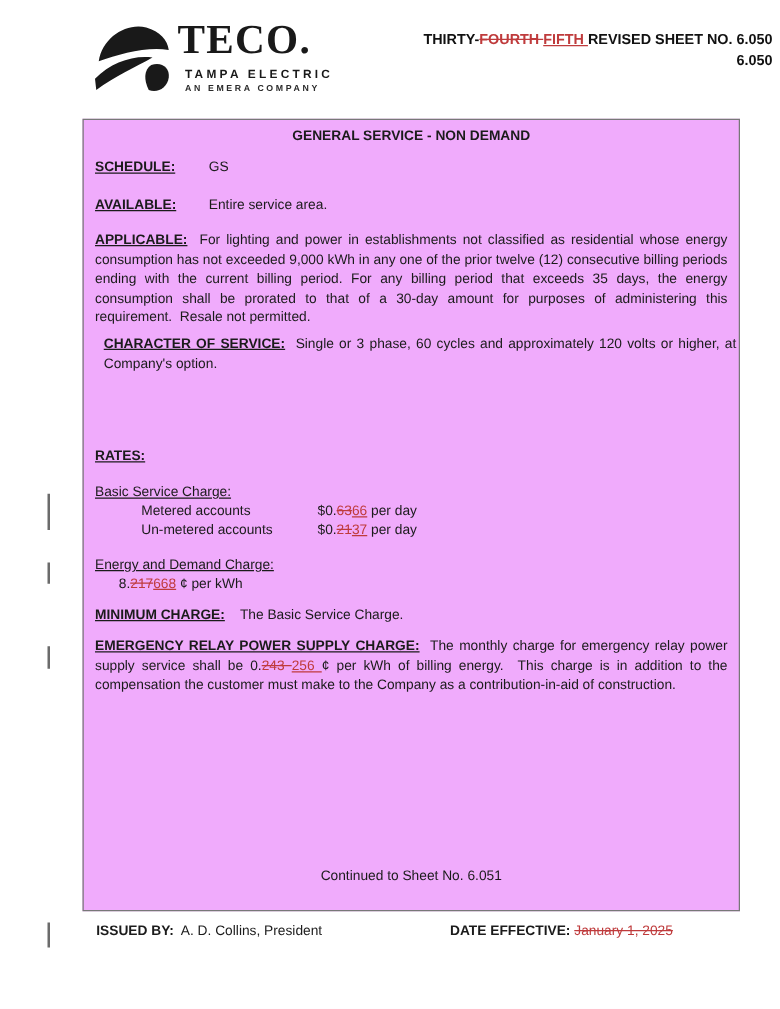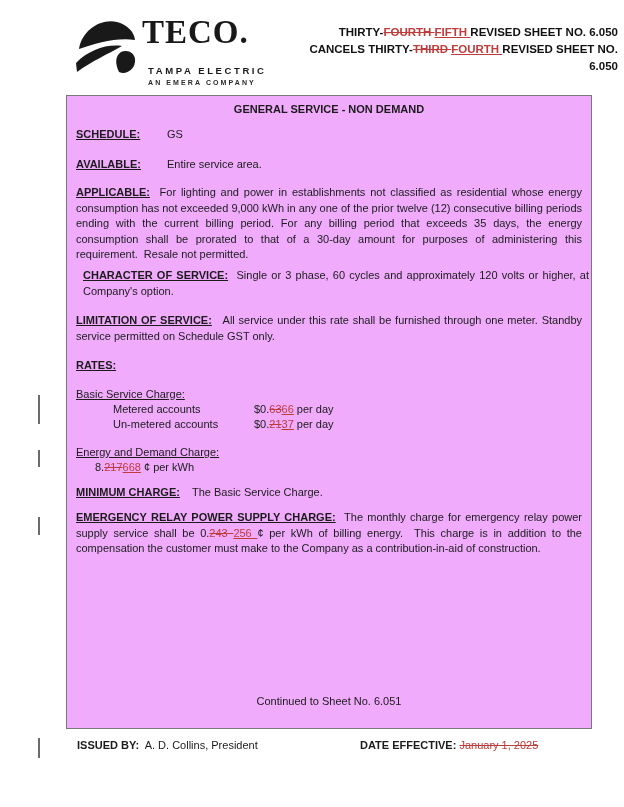--- a/index.html
+++ b/index.html
@@ -13,21 +13,21 @@
   }
   
   .logo{position:absolute;left:76px;top:16px;display:flex;align-items:flex-start;}
   .logo svg{display:block;}
   .logo-text{margin-left:4px;}
   .logo-name{
     font-family:"Liberation Serif", serif;
     font-weight:bold;font-size:33px;line-height:33px;letter-spacing:1px;color:#191919;
   }
   .logo-sub{
-    font-weight:bold;font-size:9.5px;letter-spacing:2.6px;color:#191919;margin-top:16px;margin-left:6px;
+    font-weight:bold;font-size:9.5px;letter-spacing:2.6px;color:#191919;margin-top:5px;margin-left:6px;
   }
   .logo-tag{
     font-weight:bold;font-size:7px;letter-spacing:2.1px;color:#2a2a2a;margin-top:3px;margin-left:6px;
   }
   .rev-block{
     position:absolute;top:24px;right:6px;width:370px;
     text-align:right;font-weight:bold;font-size:11.5px;line-height:17px;color:#111;
   }
   
   .old{color:var(--red);text-decoration:line-through;}
@@ -68,37 +68,35 @@
     </span>
     <div class="logo-text">
       <div class="logo-name">TECO.</div>
       <div class="logo-sub">TAMPA ELECTRIC</div>
       <div class="logo-tag">AN EMERA COMPANY</div>
     </div>
   </div>
 
   <div class="rev-block">
     <div><span>THIRTY-</span><span class="old">FOURTH </span><span class="new">FIFTH </span><span>REVISED SHEET NO. 6.050</span></div>
-    <div><span>CANCELS THIRTY-</span><span class="old">THIRD </span><span class="new">FOURTH </span><span>REVISED SHEET NO.</span></div>
     <div>6.050</div>
   </div>
 
   <div class="box">
 
     <div class="abs title">GENERAL SERVICE - NON DEMAND</div>
 
     <div class="abs" style="left:9px;top:31px;"><span class="field-lbl"><span>SCHEDULE:</span></span><span>GS</span></div>
 
     <div class="abs" style="left:9px;top:61px;"><span class="field-lbl"><span>AVAILABLE:</span></span><span>Entire service area.</span></div>
 
     <div class="abs para" style="left:9px;top:89px;"><span class="lbl">APPLICABLE:</span><span>  For lighting and power in establishments not classified as residential whose energy consumption has not exceeded 9,000 kWh in any one of the prior twelve (12) consecutive billing periods ending with the current billing period. For any billing period that exceeds 35 days, the energy consumption shall be prorated to that of a 30-day amount for purposes of administering this requirement.  Resale not permitted.</span></div>
 
     <div class="abs para" style="left:16px;top:172px;"><span class="lbl">CHARACTER OF SERVICE:</span><span>  Single or 3 phase, 60 cycles and approximately 120 volts or higher, at Company's option.</span></div>
 
-    <div class="abs para" style="left:9px;top:217px;"><span class="lbl">LIMITATION OF SERVICE:</span><span>   All service under this rate shall be furnished through one meter. Standby service permitted on Schedule GST only.</span></div>
 
     <div class="abs" style="left:9px;top:262px;"><span class="lbl">RATES:</span></div>
 
     <div class="abs" style="left:9px;top:291px;"><span class="ulbl">Basic Service Charge:</span></div>
 
     <div class="abs rate-row" style="left:46px;top:306px;"><span class="rate-name">Metered accounts</span><span><span>$0.</span><span class="old">63</span><span class="new">66</span><span> per day</span></span></div>
 
     <div class="abs rate-row" style="left:46px;top:321px;"><span class="rate-name">Un-metered accounts</span><span><span>$0.</span><span class="old">21</span><span class="new">37</span><span> per day</span></span></div>
 
     <div class="abs" style="left:9px;top:349px;"><span class="ulbl">Energy and Demand Charge:</span></div>

